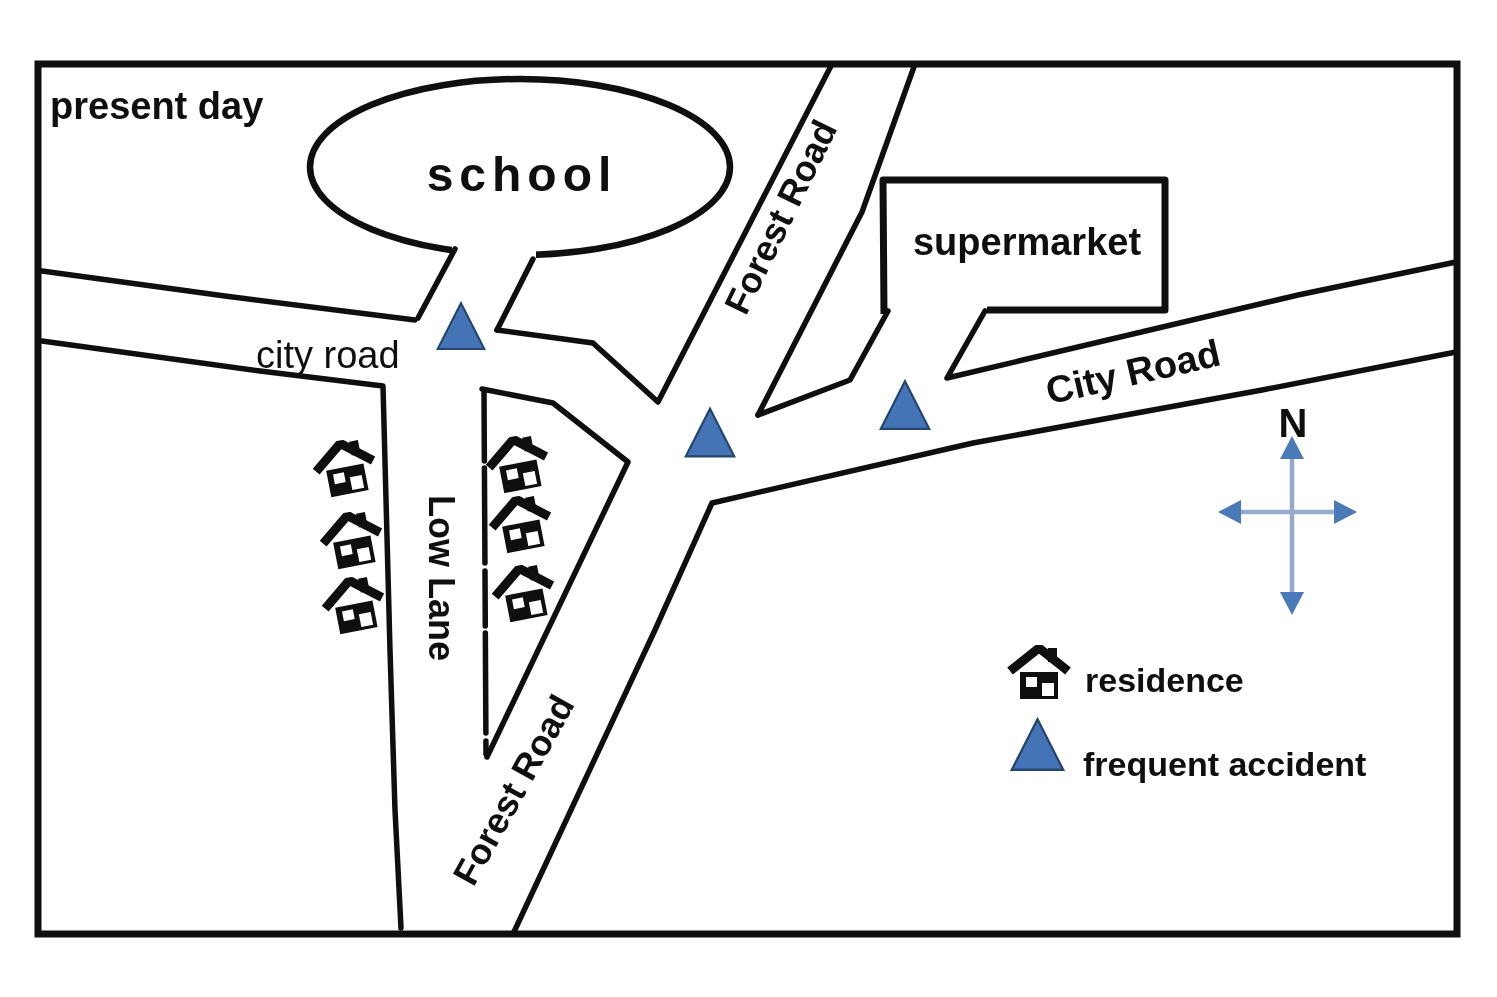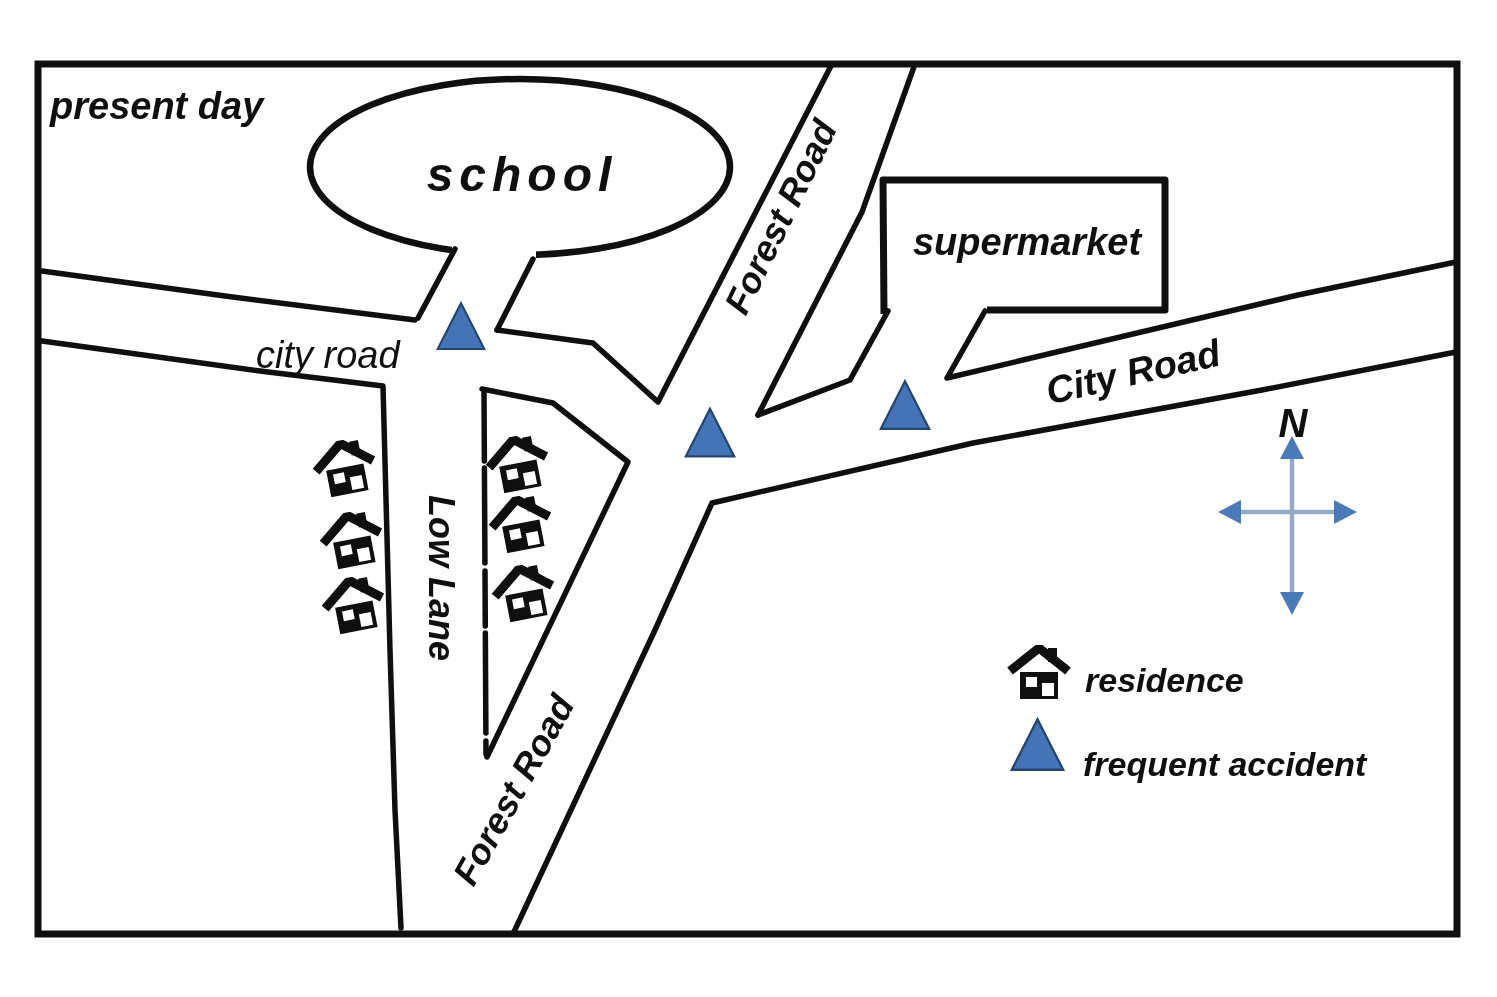--- a/index.html
+++ b/index.html
@@ -1,16 +1,16 @@
 <!DOCTYPE html>
 <html><head>
 <meta charset="utf-8">
 <style>
   html,body{margin:0;padding:0;background:#ffffff;}
-  .stage{position:relative;width:1497px;height:997px;background:#ffffff;overflow:hidden;font-style:italic;}
+  .stage{position:relative;width:1497px;height:997px;background:#ffffff;overflow:hidden;}
   svg{display:block;}
   .road{fill:none;stroke:#0f0f0f;stroke-width:5.5;stroke-linecap:round;stroke-linejoin:round;}
   .road-thick{fill:none;stroke:#0f0f0f;stroke-width:7;stroke-linejoin:round;}
   .ink{fill:#0f0f0f;}
   text{font-family:"Liberation Sans","DejaVu Sans",sans-serif;font-weight:bold;fill:#0f0f0f;}
   .label-plain{font-weight:normal;}
 </style>
 </head>
 <body>
 

